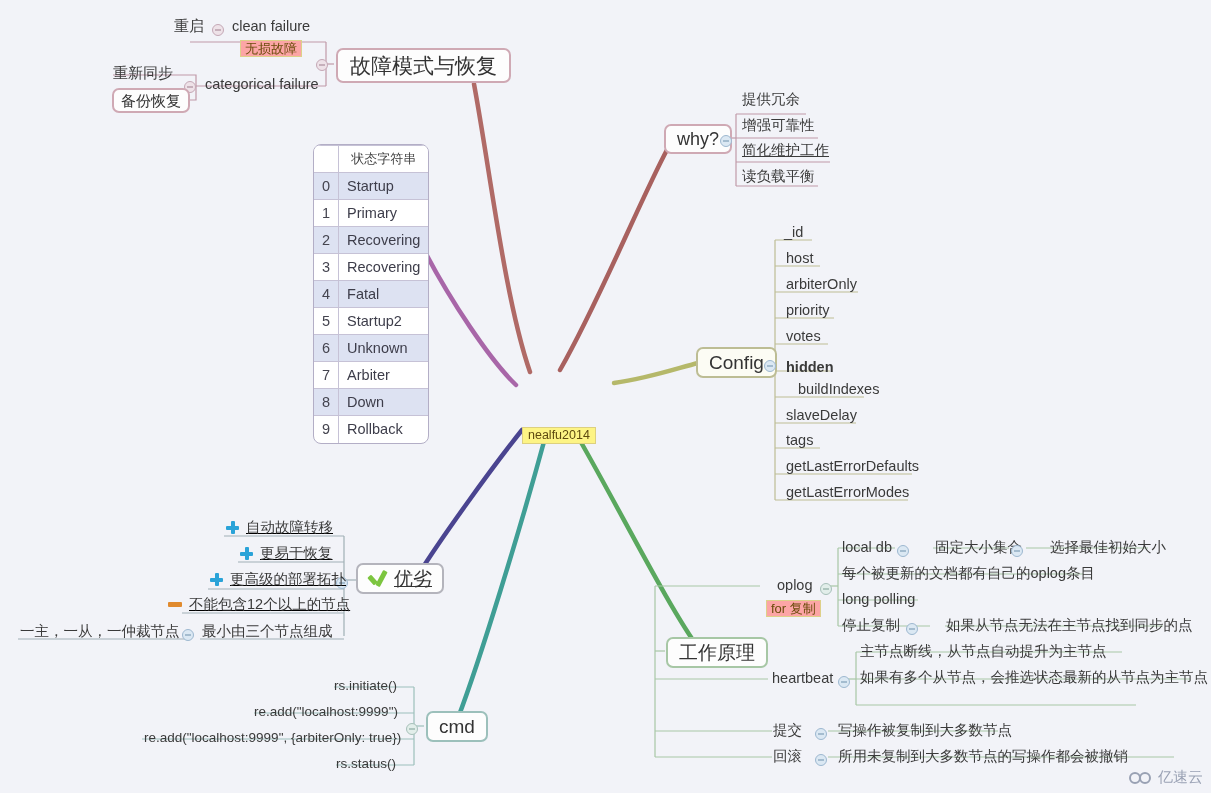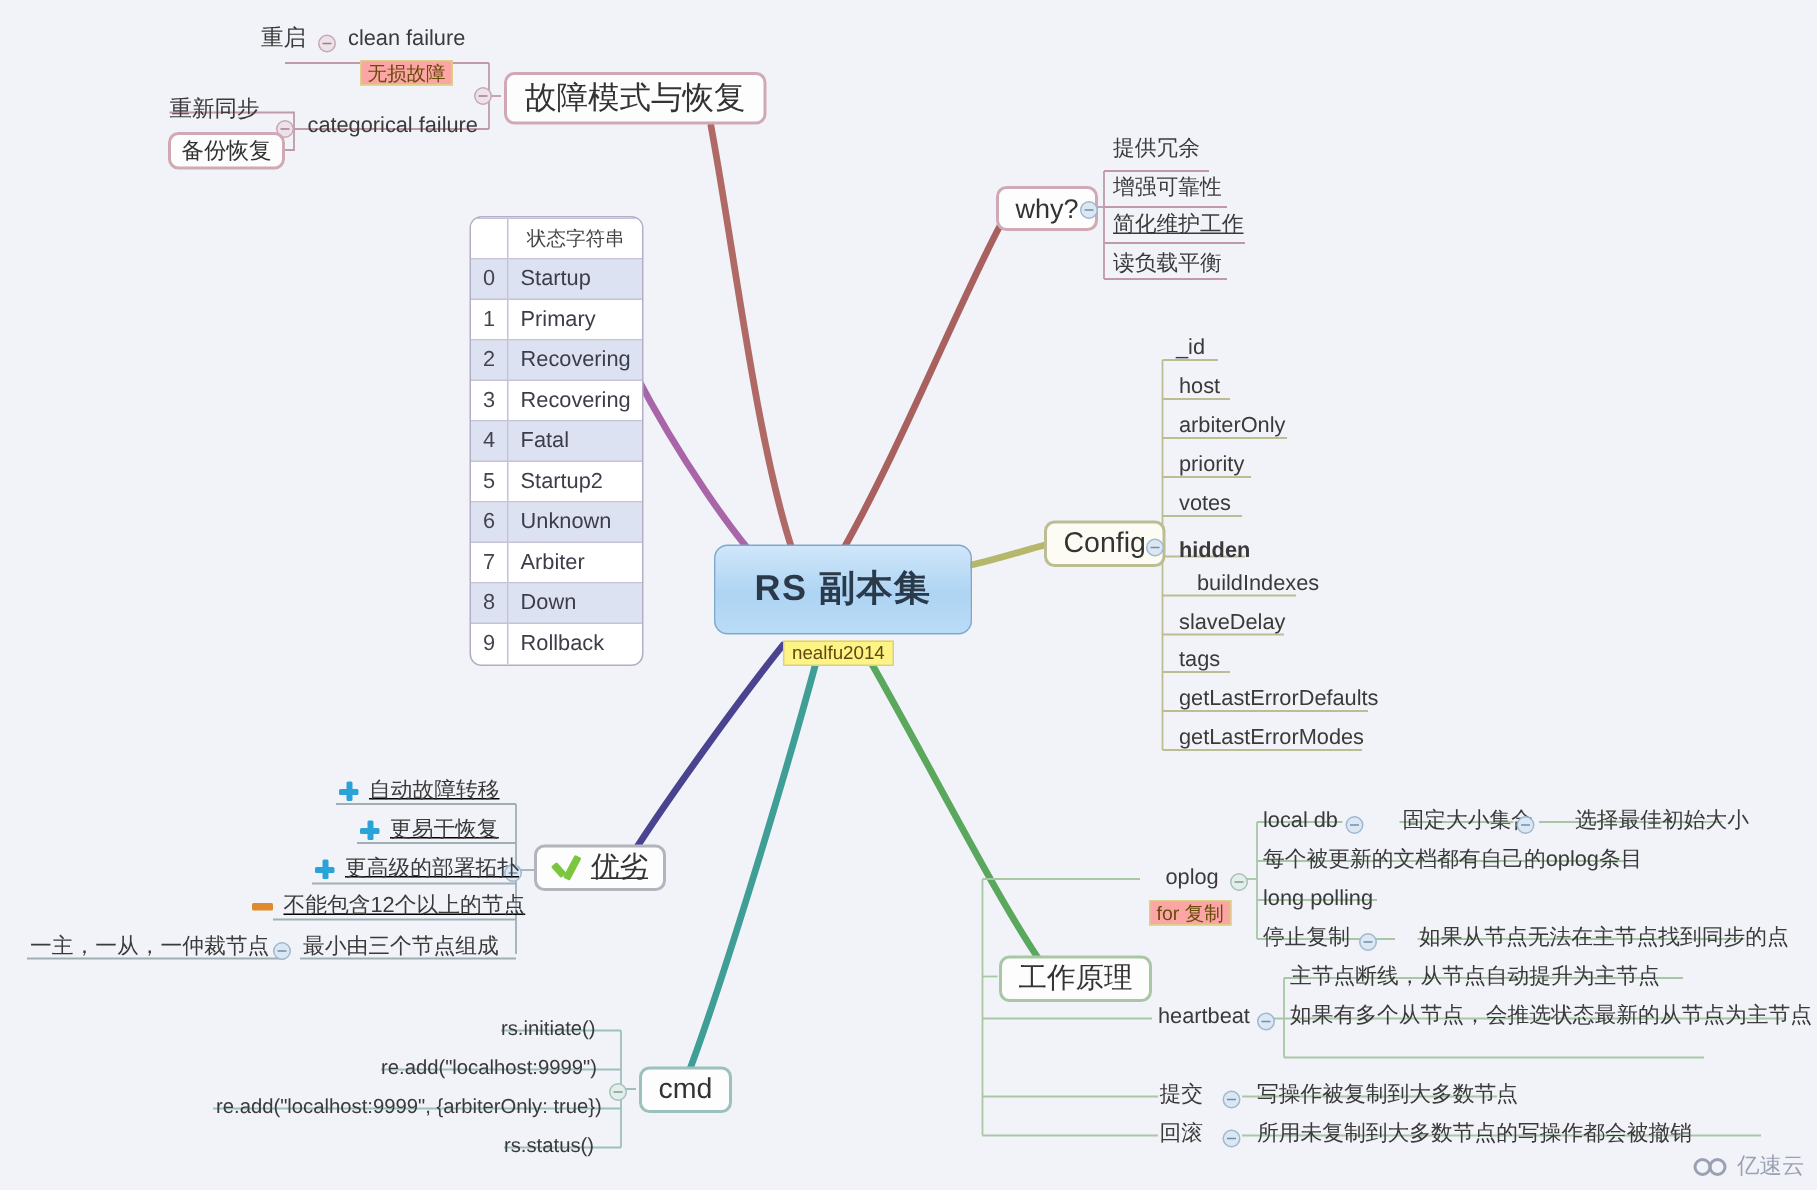--- a/index.html
+++ b/index.html
@@ -254,23 +254,20 @@
     <path d="M 856 705 L 1136 705" stroke="#a7c7a5" stroke-width="1.2" fill="none"></path>
 
     <path d="M 828 731 L 998 731" stroke="#a7c7a5" stroke-width="1.2" fill="none"></path>
     <path d="M 828 757 L 1174 757" stroke="#a7c7a5" stroke-width="1.2" fill="none"></path>
 
     <path d="M 856 652 L 856 652" stroke="#a7c7a5" stroke-width="1.2" fill="none"></path>
 
     <path d="M 420 200 L 424 252" stroke="#a866a8" stroke-width="1" fill="none" opacity="0.55"></path>
   </svg>
 
-  <div class="node root" style="left:476px; top:363px;">
-    <span>RS 副本集</span>
-  </div>
   <div class="node tag-root" style="left:522px; top:427px;">nealfu2014</div>
 
   <div class="node" style="left:316px; top:56px;">
     <span class="toggle pinkish"></span>
   </div>
   <div class="node boxed pink" style="left:336px; top:48px; font-size:21px; padding:5px 12px;">
     <span>故障模式与恢复</span>
   </div>
 
   <div class="node leaf" style="left:232px; top:19px;">clean  failure</div>

